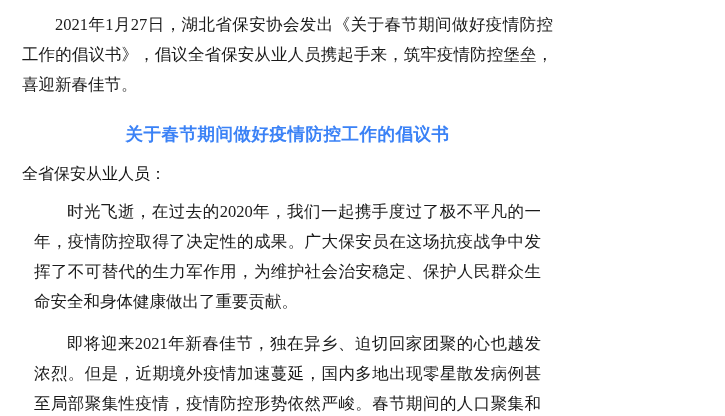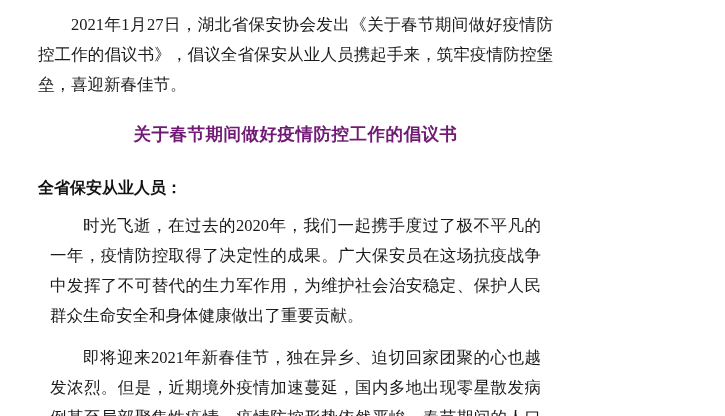--- a/index.html
+++ b/index.html
@@ -11,44 +11,44 @@
     width: 725px;
     height: 416px;
     overflow: hidden;
     font-family: "Liberation Serif", "DejaVu Serif", serif;
     color: #1a1a1a;
   }
   .page {
     width: 575px;
     height: 416px;
     box-sizing: border-box;
-    padding: 10px 22px 0 38px;
+    padding: 10px 22px 0 22px;
     position: relative;
   }
   .intro {
     font-size: 16.5px;
     line-height: 30px;
     text-align: justify;
     text-justify: inter-ideograph;
     margin: 0;
     padding: 0;
     text-indent: 2em;
     color: #1a1a1a;
   }
   .doc-title {
     font-size: 17.5px;
     font-weight: bold;
     text-align: center;
-    margin: 22px 0 32px 0;
+    margin: 22px 0 18px 0;
     letter-spacing: 0.5px;
-    color: #701a75;
+    color: #3b82f6;
   }
   .salutation {
     font-size: 16px;
-    font-weight: bold;
+    font-weight: normal;
     margin: 12px 0 6px 0;
     color: #111111;
   }
   .para {
     font-size: 16.5px;
     line-height: 30px;
     text-align: justify;
     text-justify: inter-ideograph;
     margin: 12px;
     padding: 0;

